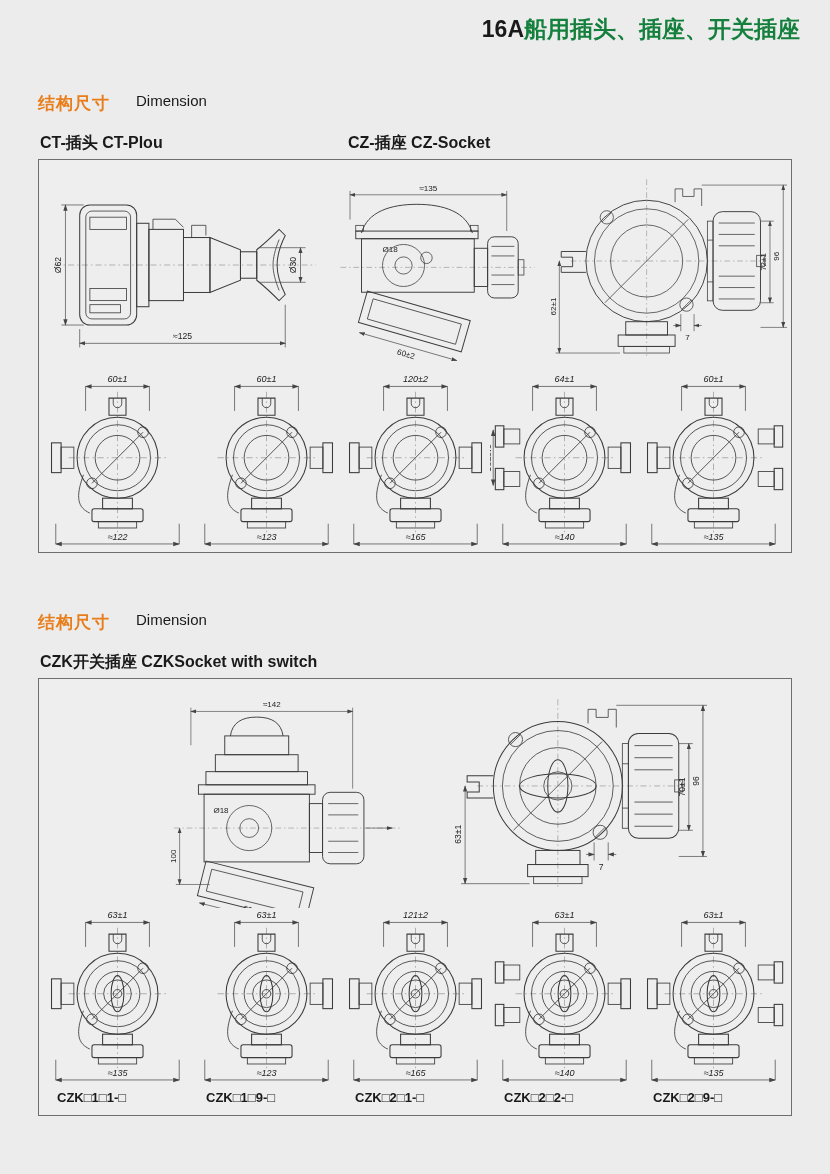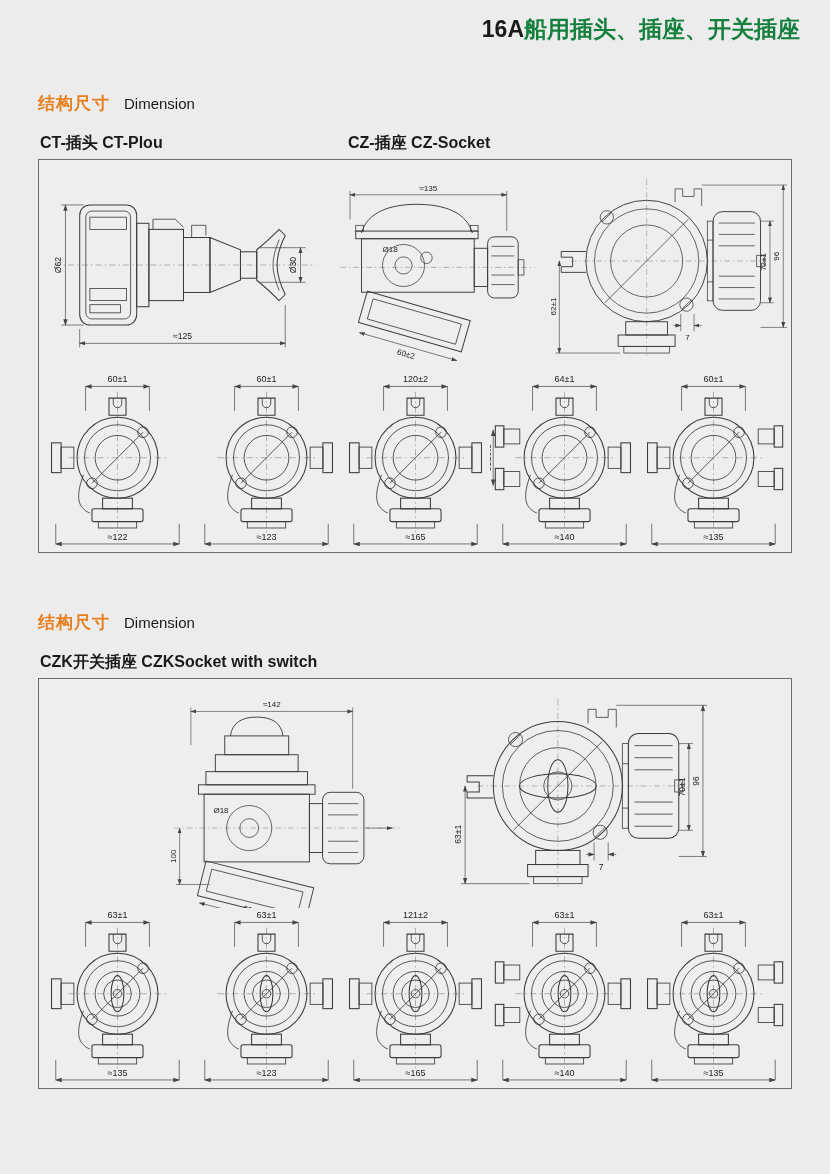--- a/index.html
+++ b/index.html
@@ -8,29 +8,29 @@
     background:#ececec;
     font-family:"Liberation Sans", sans-serif;
     color:#1a1a1a;
     overflow:hidden;
   }
   .header { position:relative; height:80px; }
   .title1 { position:absolute; top:14px; right:30px; font-size:23px; font-weight:bold; white-space:nowrap; }
   .title1 .cn { color:#15803d; }
   .title2 { position:absolute; top:42px; left:0; width:100%; text-align:center;
             font-size:18px; font-weight:bold; letter-spacing:0.4px; }
-  .sec-head { margin:12px 0 0 38px; display:flex; align-items:center; gap:14px; }
+  .sec-head { margin:12px 0 0 38px; display:flex; align-items:flex-start; gap:26px; }
   .sec-head .cn { color:#e87e1b; font-size:17px; font-weight:bold; letter-spacing:1px; }
   .sec-head .en { font-size:15px; font-weight:normal; }
   .sub-labels { position:relative; height:22px; margin:18px 38px 4px; font-size:16px; font-weight:bold; }
   .sub-labels .lab-left { position:absolute; left:2px; top:0; }
   .sub-labels .lab-right { position:absolute; left:310px; top:0; }
   .draw-box { margin:0 38px; border:1px solid #6e6e6e; background:#eeeeee; }
   .row-top { display:flex; align-items:flex-start; padding-top:8px; }
-  .row-cells { display:flex; padding-left:4px; }
+  .row-cells { display:flex; padding-left:4px;font-style:italic; }
   .row-models { display:flex; padding:2px 0 10px 4px; }
   .model { width:149px; font-size:13px; font-weight:bold; padding-left:14px; box-sizing:border-box; white-space:nowrap; }
   .gap-between { height:46px; }
   
   .s   { fill:none; stroke:#3b3b3b; stroke-width:1; }
   .s2  { fill:none; stroke:#3b3b3b; stroke-width:0.8; }
   .cl  { fill:none; stroke:#8a8a8a; stroke-width:0.6; stroke-dasharray:6 3 1.5 3; }
   .dim { fill:none; stroke:#4c4c4c; stroke-width:0.7; }
   text.dt { fill:#1d1d1d; font-size:8.5px; font-family:"Liberation Sans", sans-serif; stroke:none; font-weight:normal; }
   svg { display:block; }
@@ -354,13 +354,20 @@
     <svg width="149" height="180" viewBox="0 0 140 168">
       <use href="#cell-body"></use>
         <use href="#fl-dright"></use>
         <use href="#fl-left"></use>
         <use href="#toggle"></use>
       <text class="dt" x="70" y="9" text-anchor="middle">63±1</text>
       <text class="dt" x="70" y="157" text-anchor="middle">≈135</text>
     </svg>
   </div>
 
+  <div class="row-models">
+    <div class="model">CZK□1□1-□</div>
+    <div class="model">CZK□1□9-□</div>
+    <div class="model">CZK□2□1-□</div>
+    <div class="model">CZK□2□2-□</div>
+    <div class="model">CZK□2□9-□</div>
+  </div>
 </div>
 
 </body></html>

